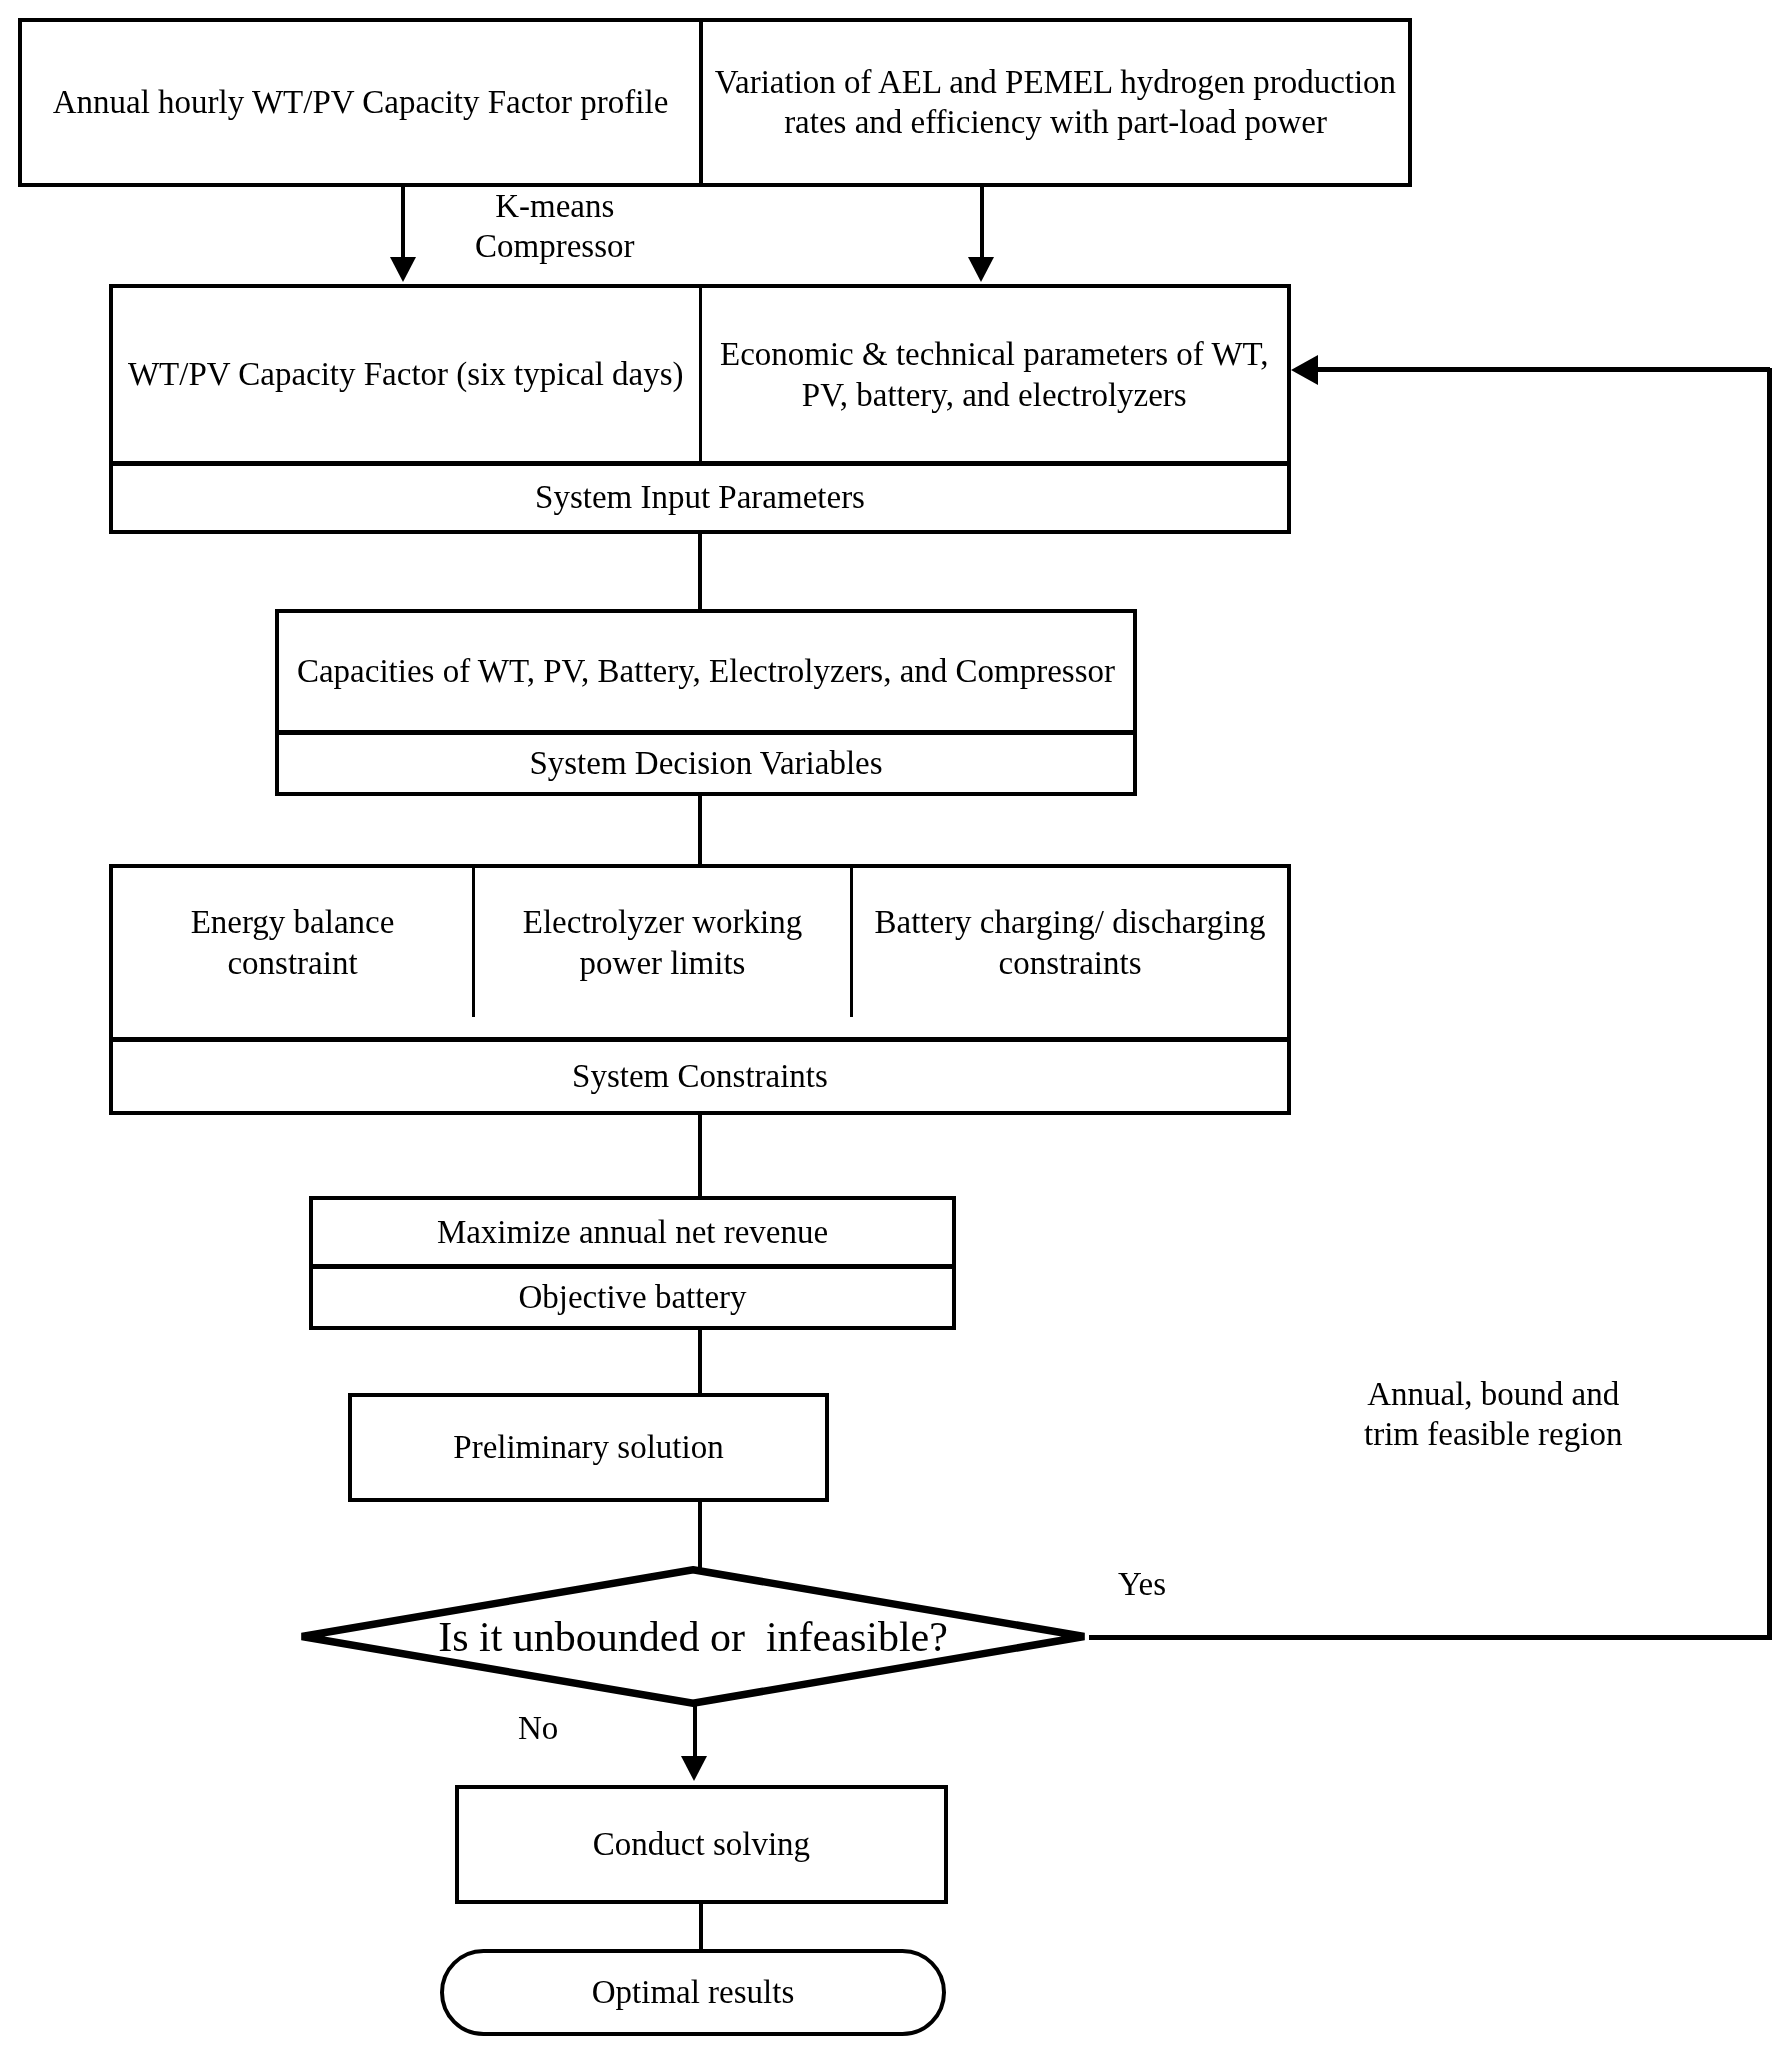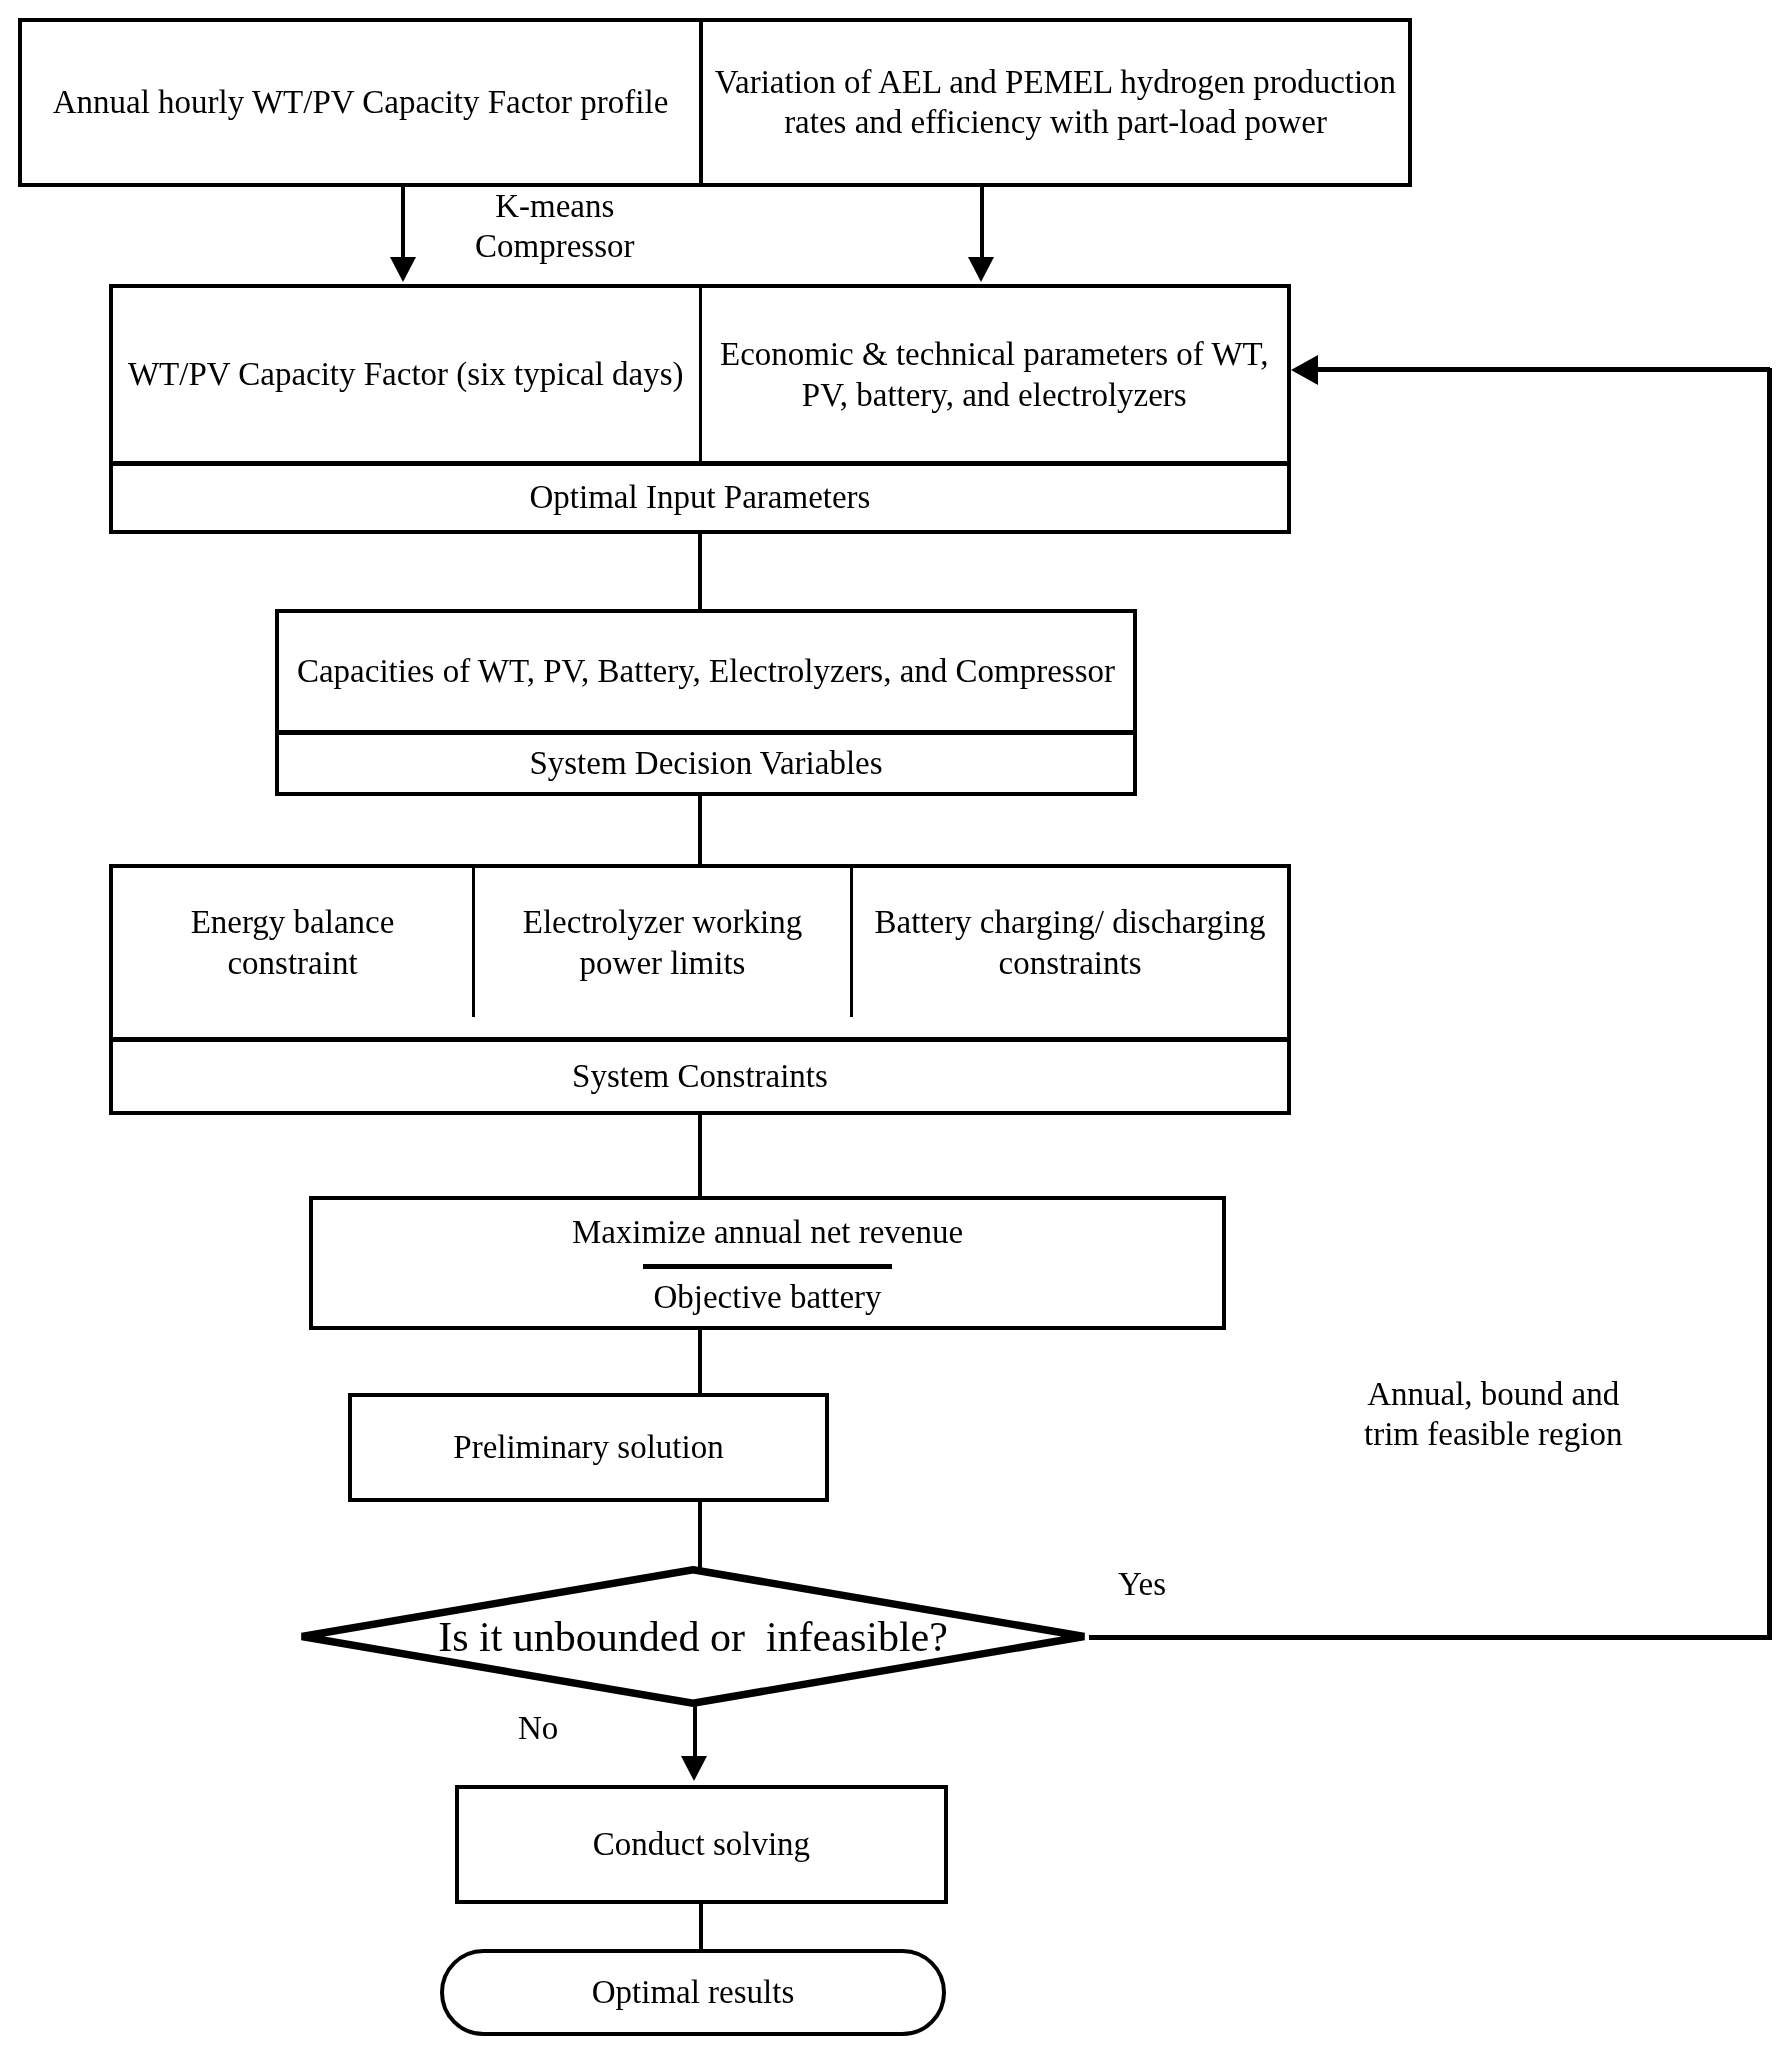--- a/index.html
+++ b/index.html
@@ -126,21 +126,21 @@
   <div class="group" style="left:109px;top:284px;width:1182px;height:250px;">
     <div class="grow">
       <div class="cell">
         <span>WT/PV Capacity Factor (six typical days)</span>
       </div>
       <div class="cell">
         <span>Economic &amp; technical parameters of WT, PV, battery, and electrolyzers</span>
       </div>
     </div>
     <div class="grouplabel" style="height:69px;">
-      <span>Optimal Input Parameters</span>
+      <span>System Input Parameters</span>
     </div>
   </div>
 
   <div class="arrow-left" style="left:1291px;top:355px;"></div>
 
   <div class="edge vline" style="left:698px;top:534px;width:3.7px;height:75px;"></div>
 
   <div class="group" style="left:275px;top:609px;width:862px;height:187px;">
     <div class="grow">
       <div class="cell">
@@ -166,21 +166,21 @@
         <span>Battery charging/ discharging constraints</span>
       </div>
     </div>
     <div class="grouplabel" style="height:74px;">
       <span>System Constraints</span>
     </div>
   </div>
 
   <div class="edge vline" style="left:698px;top:1115px;width:3.7px;height:82px;"></div>
 
-  <div class="group" style="left:309px;top:1196px;width:917px;height:134px;align-items:center;">
+  <div class="group" style="left:309px;top:1196px;width:647px;height:134px;">
     <div class="grow">
       <div class="cell">
         <span>Maximize annual net revenue</span>
       </div>
     </div>
     <div class="grouplabel" style="height:62px;">
       <span>Objective battery</span>
     </div>
   </div>
 

